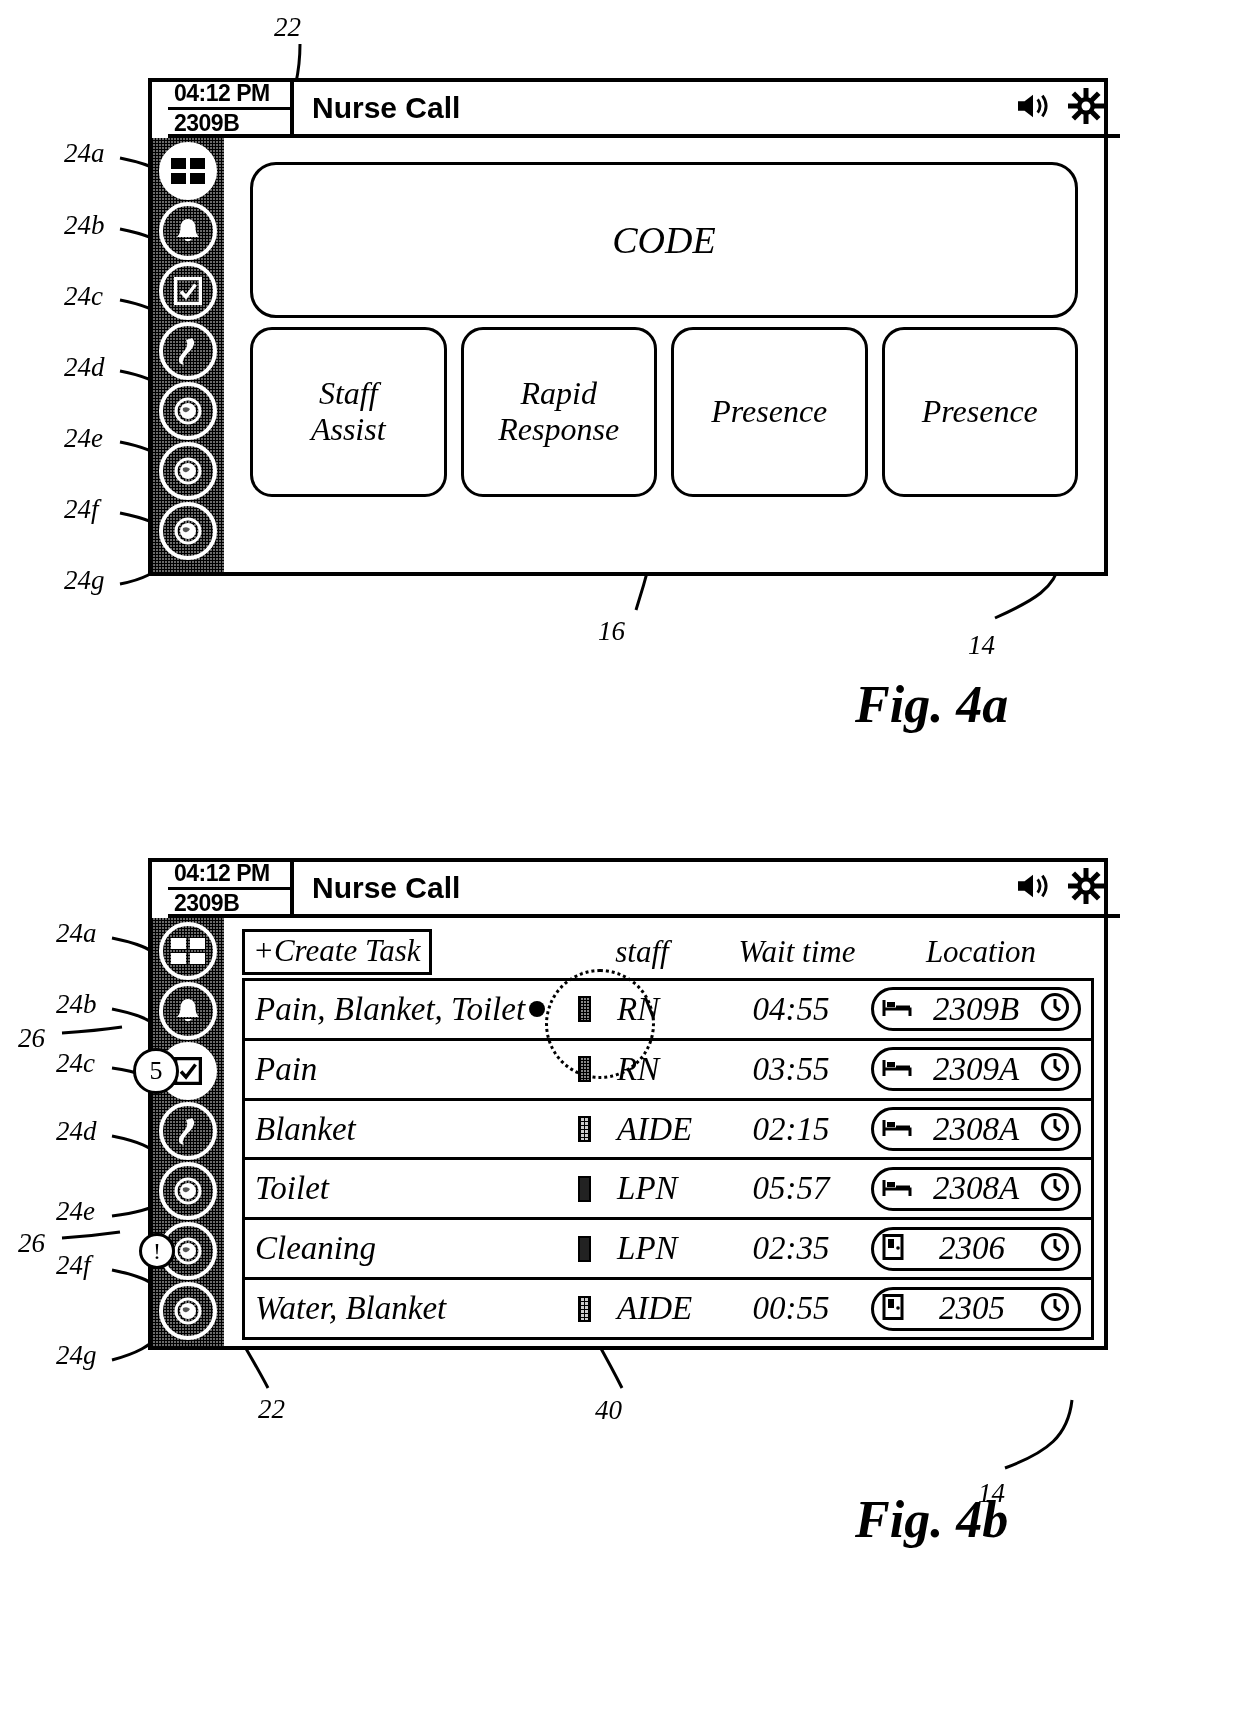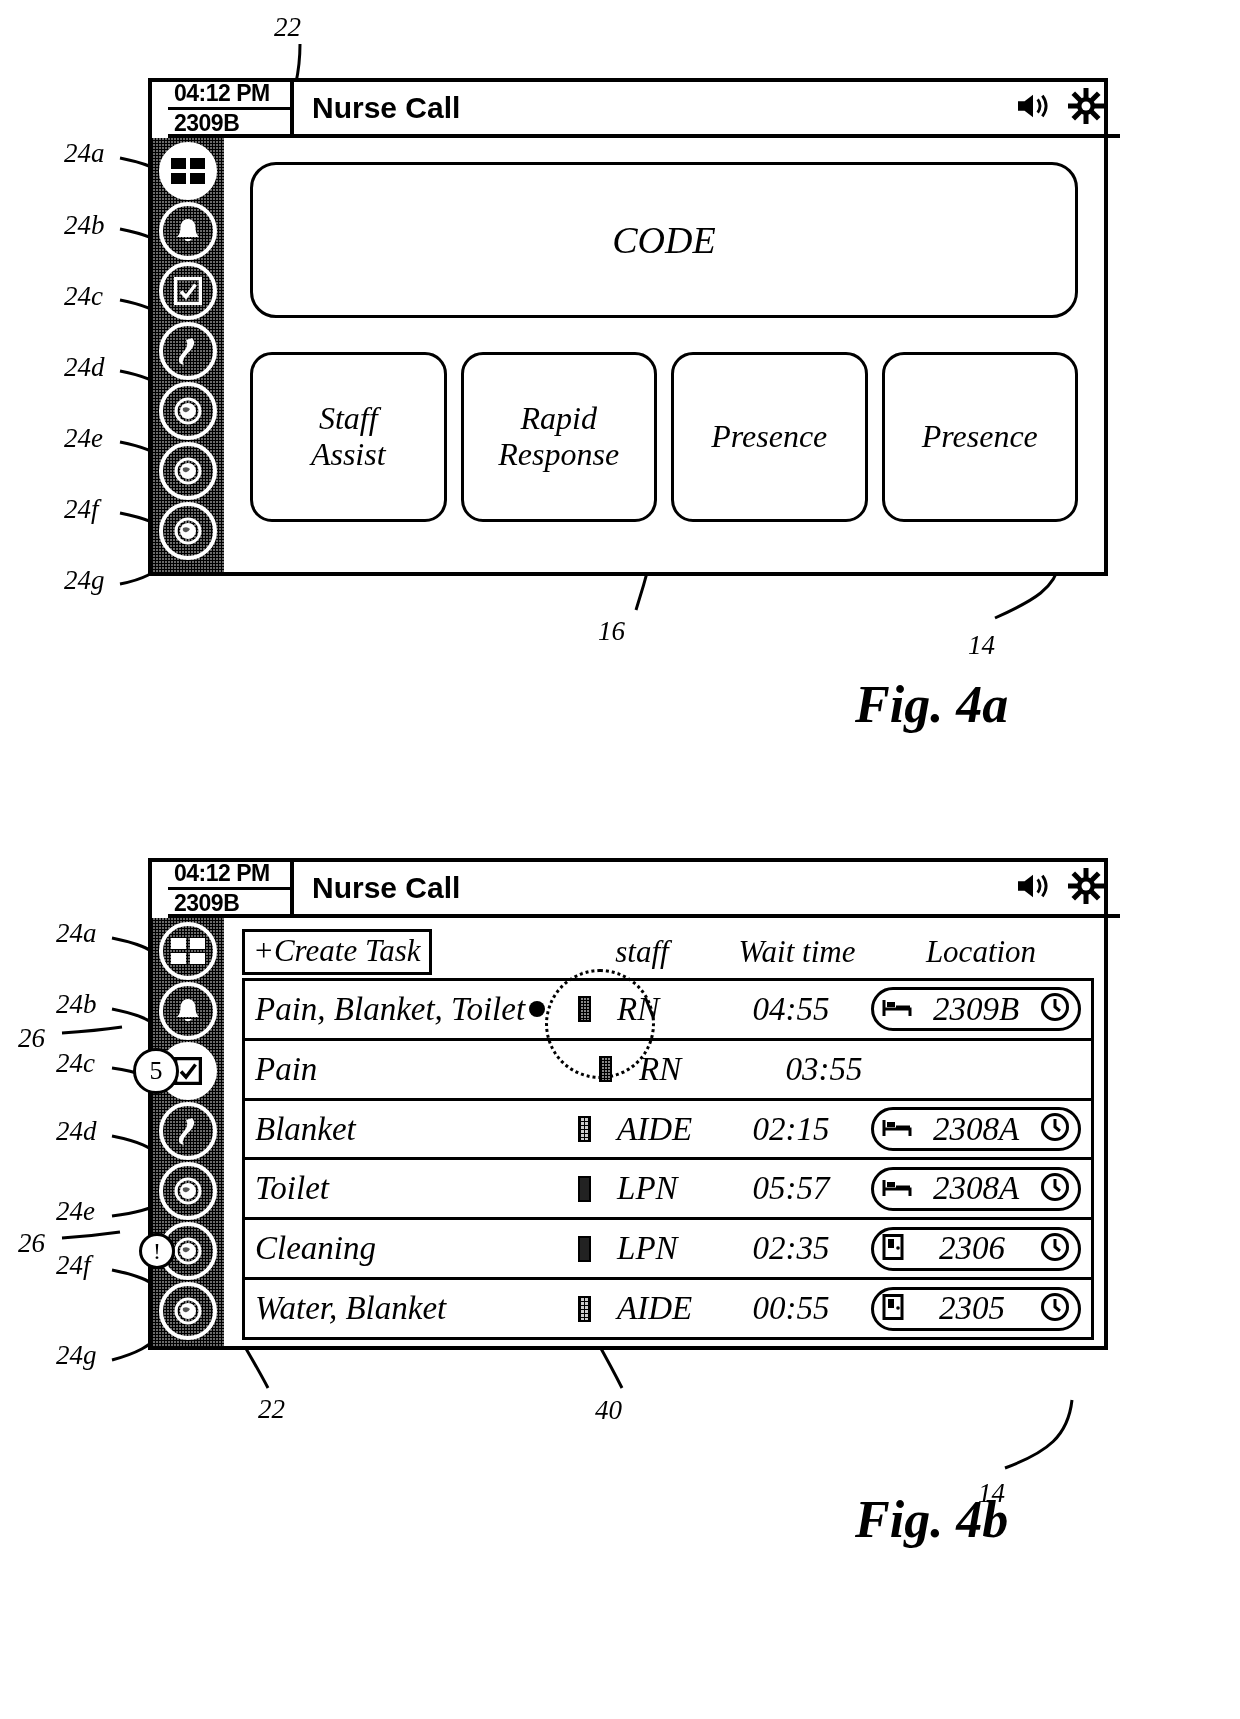--- a/index.html
+++ b/index.html
@@ -169,21 +169,21 @@
   .screen-a {
     position: absolute;
     left: 72px;
     top: 56px;
     right: 0;
     bottom: 0;
     padding: 24px 26px 18px 26px;
     box-sizing: border-box;
     display: flex;
     flex-direction: column;
-    gap: 34px;
+    gap: 9px;
   }
   .row-top {
     display: flex;
     gap: 26px;
     height: 156px;
   }
   .row-bottom {
     display: flex;
     gap: 14px;
     height: 170px;
@@ -676,20 +676,35 @@
         </div>
         <div class="task-row">
           <div class="c-task" style="width: 330px; display: flex; align-items: center;">
             <span>Pain</span>
           </div>
           <div class="c-stafficon" style="width: 40px;">
             <span class="staff-chip "></span>
           </div>
           <div class="c-staff" style="width: 100px; padding-left: 14px;">RN</div>
           <div class="c-wait" style="width: 170px;">03:55</div>
+          <div class="c-loc" style="flex: 1 1 0%;">
+            <div class="loc-pill">
+              <span><svg width="30" height="22" viewBox="0 0 30 22">
+                  <path d="M2,4 V20" stroke="#000" stroke-width="3" fill="none"></path>
+                  <path d="M2,13 H28 V20" stroke="#000" stroke-width="3" fill="none"></path>
+                  <rect x="5" y="6" width="8" height="5" fill="#000"></rect>
+                  <path d="M14,11 H28" stroke="#000" stroke-width="3"></path>
+                </svg></span>
+              <span class="loc-text">2309A</span>
+              <span><svg width="30" height="30" viewBox="0 0 30 30">
+                  <circle cx="15" cy="15" r="12.5" fill="none" stroke="#000" stroke-width="3"></circle>
+                  <path d="M15,7 V15 L20,19" fill="none" stroke="#000" stroke-width="3"></path>
+                </svg></span>
+            </div>
+          </div>
         </div>
         <div class="task-row">
           <div class="c-task" style="width: 330px; display: flex; align-items: center;">
             <span>Blanket</span>
           </div>
           <div class="c-stafficon" style="width: 40px;">
             <span class="staff-chip light"></span>
           </div>
           <div class="c-staff" style="width: 100px; padding-left: 14px;">AIDE</div>
           <div class="c-wait" style="width: 170px;">02:15</div>

